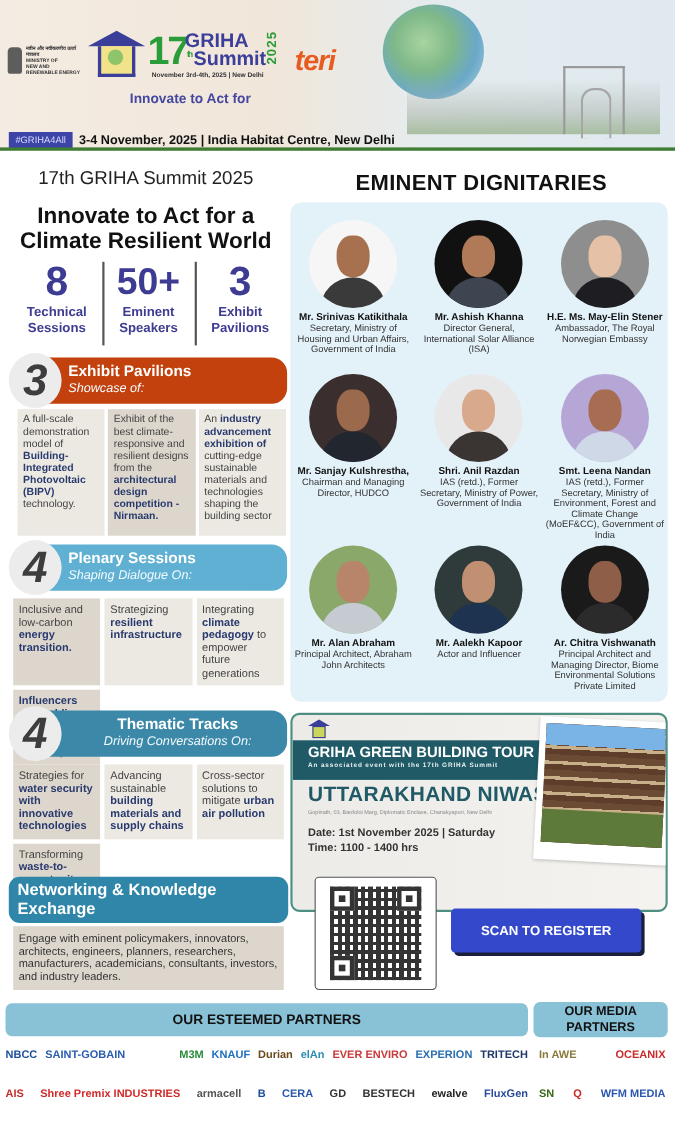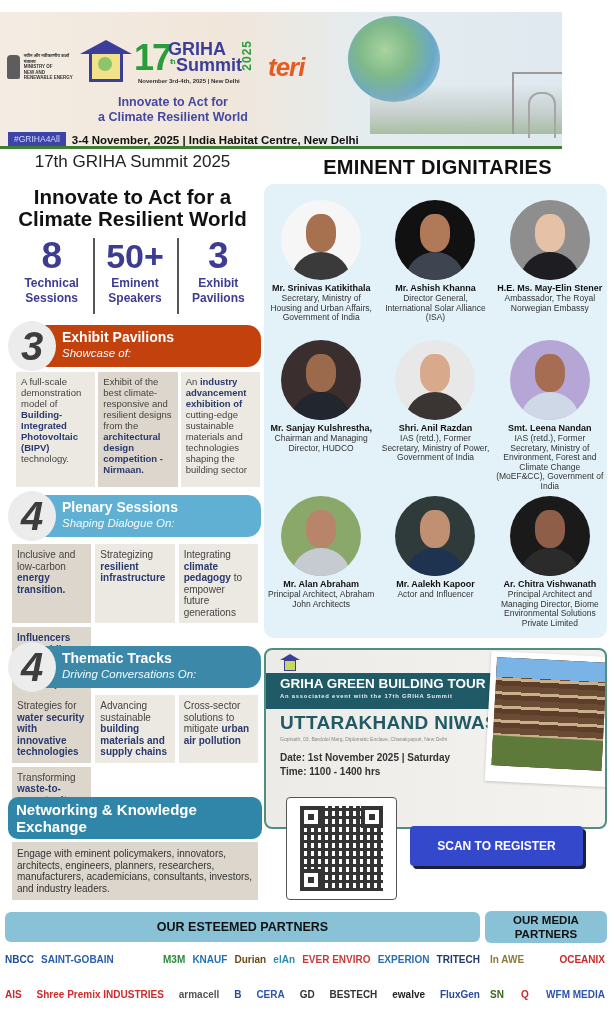--- a/index.html
+++ b/index.html
@@ -5,21 +5,21 @@
   * { box-sizing: border-box; margin: 0; padding: 0; }
   body {
     width: 614px; height: 1024px; overflow: hidden;
     background: #ffffff;
     font-family: "Liberation Sans", "DejaVu Sans", sans-serif;
     color: #222;
     position: relative;
   }
   
   .banner {
-    position: absolute; left: 0; top: 12px; width: 562px; height: 137px;
+    position: absolute; left: 0; top: 0; width: 614px; height: 137px;
     background: linear-gradient(90deg, #f4ece2 0%, #f1e6da 40%, #e4ecef 65%, #dfe9ef 100%);
     overflow: hidden;
   }
   .gov-logo { position: absolute; left: 7px; top: 40px; width: 70px; height: 30px; display: flex; gap: 4px; align-items: center; }
   .emblem { width: 14px; height: 24px; background: #5d5d5d; border-radius: 4px 4px 2px 2px; }
   .gov-text { font-size: 4.5px; line-height: 5.5px; color: #333; font-weight: bold; }
   .griha-house { position: absolute; left: 80px; top: 28px; width: 52px; height: 44px; }
   .griha-house .roof { position: absolute; left: 0; top: 0; width: 0; height: 0; border-left: 26px solid transparent; border-right: 26px solid transparent; border-bottom: 14px solid #3b3f99; }
   .griha-house .body { position: absolute; left: 9px; top: 14px; width: 34px; height: 28px; background: #f2e28a; border: 3px solid #3b3f99; border-top: none; }
   .griha-house .leaf { position: absolute; left: 18px; top: 17px; width: 14px; height: 14px; border-radius: 50%; background: #8ec46a; }
@@ -50,21 +50,21 @@
   .stat { flex: 1; text-align: center; position: relative; }
   .stat + .stat::before { content: ""; position: absolute; left: 0; top: 2px; height: 76px; width: 2px; background: #555; }
   .stat-num { font-size: 37px; font-weight: bold; color: #3d3c92; line-height: 40px; }
   .stat-num.plus { font-size: 34px; }
   .stat-label { font-size: 12px; font-weight: bold; color: #3d3c92; line-height: 15px; }
 
   .sec-head { position: absolute; left: 8px; height: 42px; width: 253px; }
   .sec-pill { position: absolute; left: 30px; top: 0; right: 0; height: 42px; border-radius: 0 14px 14px 0; padding-left: 24px; color: #fff; }
   .sec-pill.light { background: #c2410c; }
   .sec-pill.mid { background: #5fb0d2; }
-  .sec-pill.dark { background: #3b88a8; }
+  .sec-pill.dark { background: #3b88a8; text-align: center; }
   .sec-title { font-size: 14px; font-weight: bold; line-height: 18px; padding-top: 3px; display: block; }
   .sec-sub { font-size: 11.5px; font-style: italic; line-height: 14px; display: block; color: #f4fbff; }
   .sec-num { position: absolute; left: 0; top: -4px; width: 48px; height: 50px; border-radius: 50%; background: #ececec;
     font-size: 40px; font-weight: bold; color: #3d3d3d; text-align: center; line-height: 50px; font-style: italic; }
 
   .boxes3 { position: absolute; left: 16px; top: 372px; width: 244px; height: 115px; display: flex; gap: 3px; }
   .box3 { flex: 1; background: #ece8e2; padding: 4px 5px; font-size: 9.5px; line-height: 11px; color: #444; }
   .box3.alt { background: #ddd6cc; }
   .box3 b { color: #283a6e; }
 
@@ -143,21 +143,20 @@
   <div class="summit-num"><span>17</span><sup>th</sup></div>
   <div class="summit-title">
     <span class="l1">GRIHA</span>
     <span class="l2">Summit</span>
   </div>
   <div class="summit-year">2025</div>
   <div class="summit-date">November 3rd-4th, 2025 | New Delhi</div>
   <div class="teri">teri</div>
   <div class="banner-tagline">
     <div>Innovate to Act for</div>
-    <div>a Climate Resilient World</div>
   </div>
   <div class="globe"></div>
   <div class="city"></div>
   <div class="gate"></div>
   <div class="date-strip">
     <span class="hashtag">#GRIHA4All</span>
     <span class="date-line">3-4 November, 2025 | India Habitat Centre, New Delhi</span>
   </div>
   <div class="green-bar"></div>
 </div>

